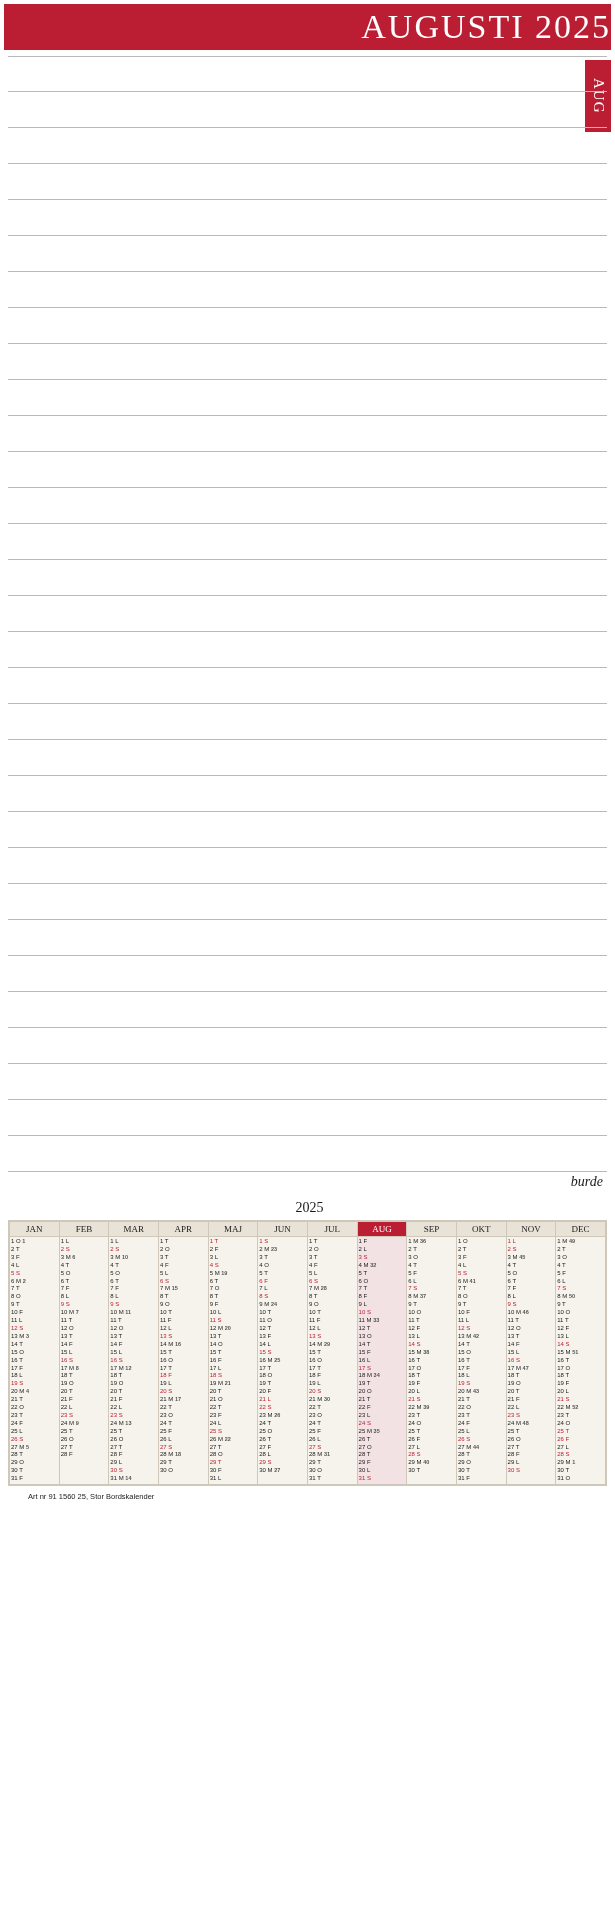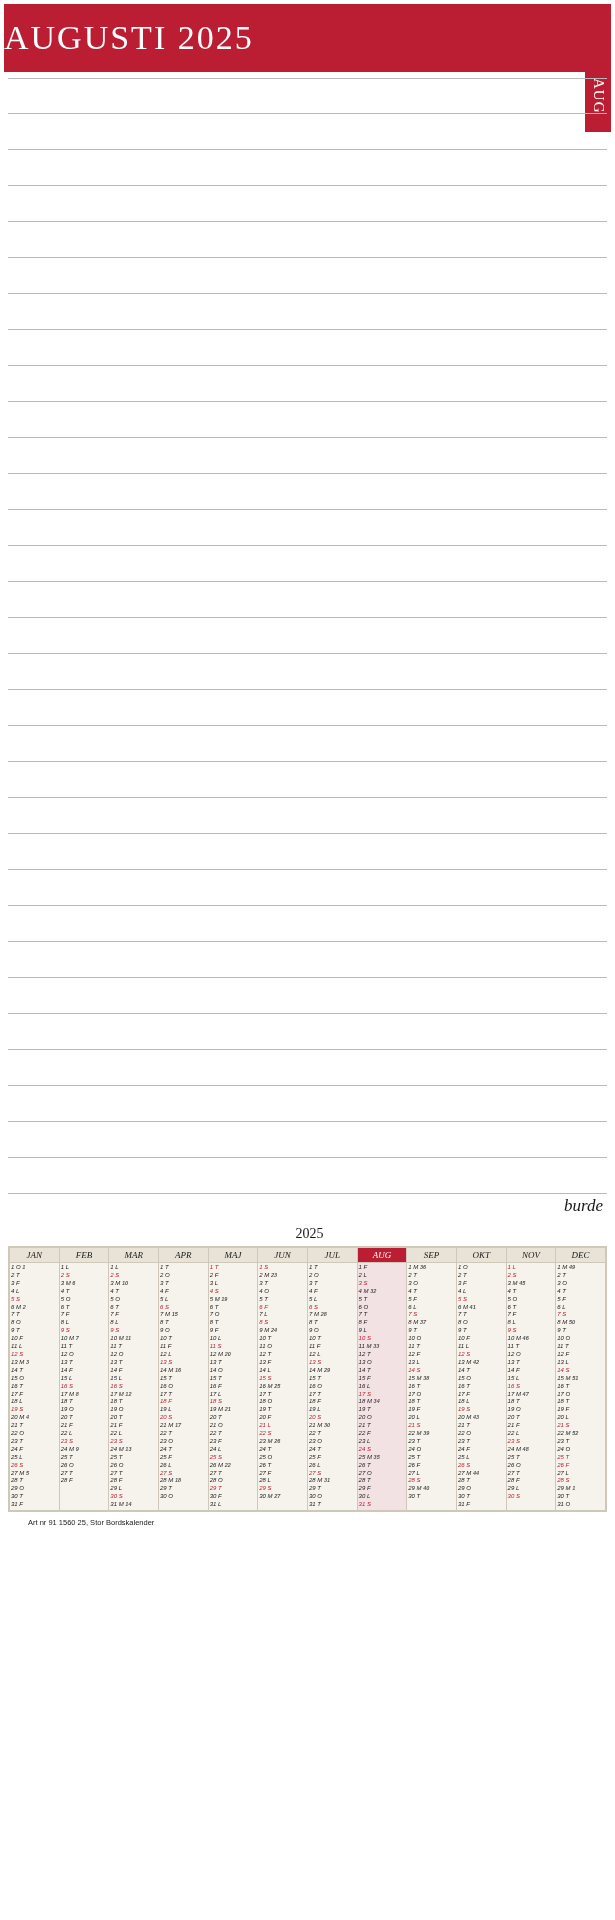--- a/index.html
+++ b/index.html
@@ -1,20 +1,20 @@
 <!DOCTYPE html>
 <html><head>
 <meta charset="utf-8">
 <style>
   html,body{margin:0;padding:0;background:#fff;}
   body{width:615px;font-family:"Liberation Serif",serif;color:#1a1a1a;}
   .page{width:615px;position:relative;}
 
   
-  .header{background:#bb1e32;height:68px;display:flex;align-items:center;justify-content:flex-start;position:relative;margin:4px 4px 0 4px;}
+  .header{background:#bb1e32;height:46px;display:flex;align-items:center;justify-content:flex-end;position:relative;margin:4px 4px 0 4px;}
   .header-title{color:#fff;font-size:34px;letter-spacing:2px;font-family:"Liberation Serif",serif;font-weight:normal;}
 
   
   .month-tab{position:absolute;right:4px;top:56px;width:26px;height:72px;background:#bb1e32;color:#fff;
     display:flex;align-items:center;justify-content:center;}
   .month-tab span{writing-mode:vertical-rl;font-size:15px;letter-spacing:1px;}
 
   
   .days{margin:6px 8px 0 8px;}
   .day-row{display:flex;align-items:flex-start;border-bottom:1px solid #b9b9b9;height:36px;position:relative;padding-top:2px;box-sizing:border-box;}
@@ -25,32 +25,32 @@
   .names{font-size:9.5px;color:#333;letter-spacing:0.2px;margin-top:1px;}
   .daynumber-small{font-size:7.5px;color:#444;position:absolute;left:110px;top:4px;}
   .sunday .daynum,.sunday .dayname{color:#bb1e32;}
   .right-note{position:absolute;right:2px;top:12px;font-size:9px;font-style:italic;color:#222;}
   .week{position:absolute;right:2px;top:4px;font-size:16px;font-style:italic;color:#bb1e32;}
   .fest{position:absolute;right:2px;bottom:1px;font-size:8.5px;font-style:italic;font-weight:bold;color:#bb1e32;}
 
   
   .overview{margin:10px 8px 4px 8px;}
   .overview-year{font-size:14px;margin:4px 0 4px 4px;text-align:center;}
-  .ov-table{width:100%;border-collapse:collapse;table-layout:fixed;font-style:italic;}
+  .ov-table{width:100%;border-collapse:collapse;table-layout:fixed;}
   .ov-table th{font-size:9px;font-weight:normal;background:#e9e3d7;border:1px solid #cfc8ba;padding:2px 0;}
   .ov-table th.cur{background:#bb1e32;color:#fff;}
   .ov-table td{vertical-align:top;border:1px solid #cfc8ba;padding:1px 1px;background:#f6f3ec;}
   .ov-table td.cur{background:#f2e2e4;}
   .mini{font-size:6px;line-height:1.32;font-family:"Liberation Sans",sans-serif;}
   .mini div{white-space:nowrap;}
   .mini .s{color:#bb1e32;}
   .mini .w{color:#555;font-size:5.5px;}
   .mini b{font-weight:bold;}
 
-  .brand{text-align:right;margin:2px 12px 0 0;font-size:17px;font-family:"Liberation Serif",serif;font-style:italic;}
+  .brand{text-align:right;margin:2px 12px 0 0;font-size:14px;font-family:"Liberation Serif",serif;font-style:italic;}
   .footer{font-size:7.5px;margin:6px 0 8px 28px;color:#222;font-family:"Liberation Sans",sans-serif;}
   .ov-wrap{border:1px solid #cfc8ba;}
 </style>
 </head>
 <body>
 
 <div class="page">
 
   <div class="header">
     <div class="header-title">AUGUSTI 2025</div>

